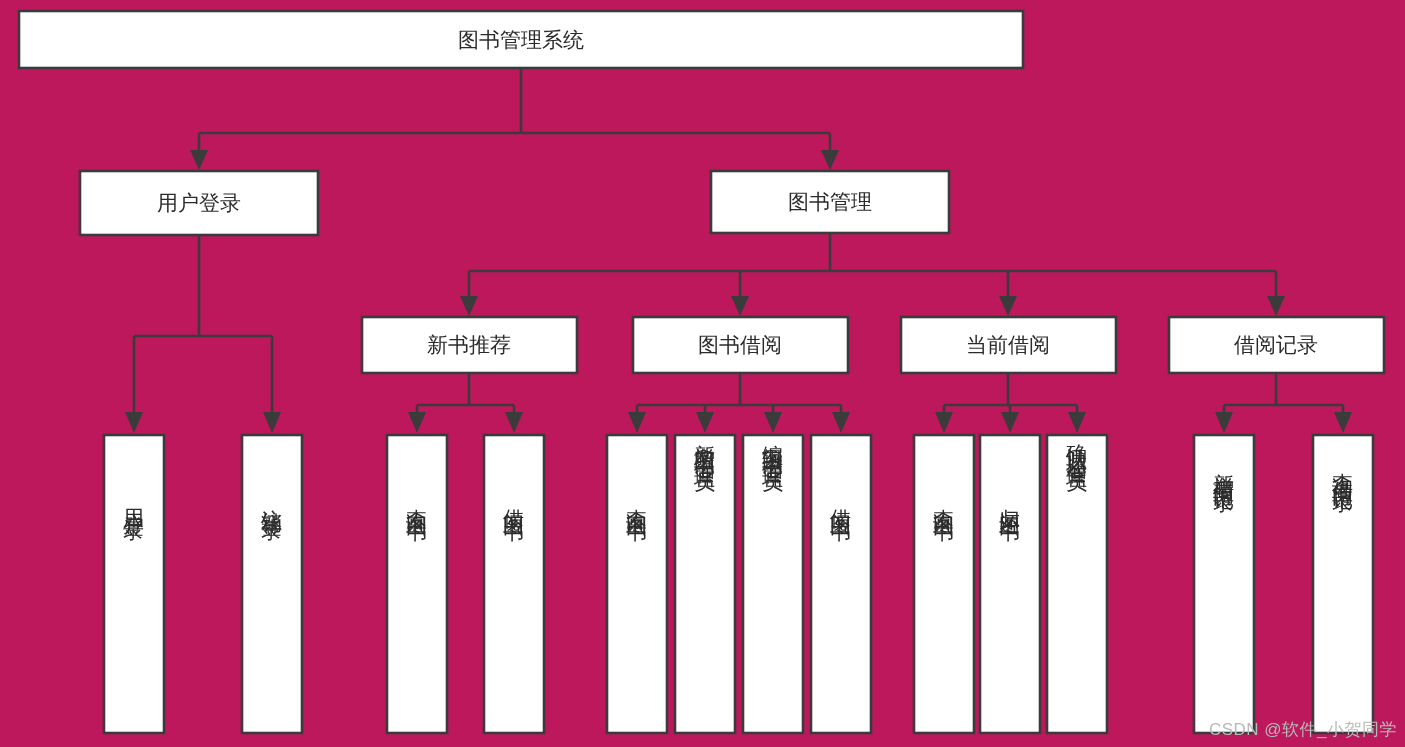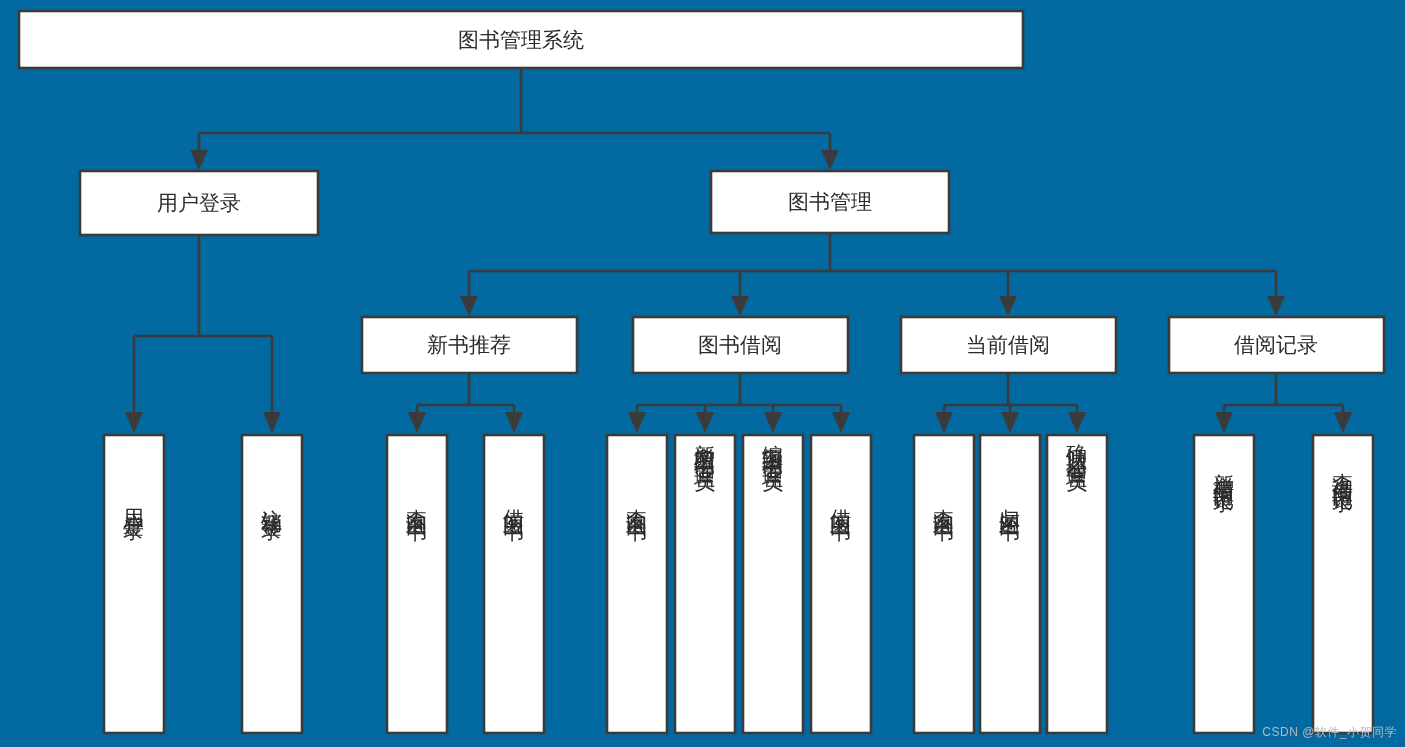--- a/index.html
+++ b/index.html
@@ -10,21 +10,21 @@
   body {
     width: 1405px;
     height: 747px;
     font-family: "Liberation Sans", "DejaVu Sans", sans-serif;
     overflow: hidden;
   }
   #diagram-root {
     position: relative;
     width: 1405px;
     height: 747px;
-    background: #0369a1;
+    background: #be185d;
   }
   svg.flow {
     position: absolute;
     top: 0;
     left: 0;
     width: 1405px;
     height: 747px;
   }
   .node-box {
     fill: #ffffff;
@@ -56,21 +56,21 @@
     text-orientation: upright;
     text-anchor: middle;
     letter-spacing: 4px;
     white-space: pre;
   }
   .watermark {
     position: absolute;
     right: 8px;
     bottom: 6px;
     font-family: "Liberation Sans", "DejaVu Sans", sans-serif;
-    font-size: 12px;
+    font-size: 17px;
     color: #b9b9b9;
     letter-spacing: 0.5px;
     user-select: none;
     pointer-events: none;
   }
 </style>
 </head>
 <body>
 
 <div id="diagram-root">

